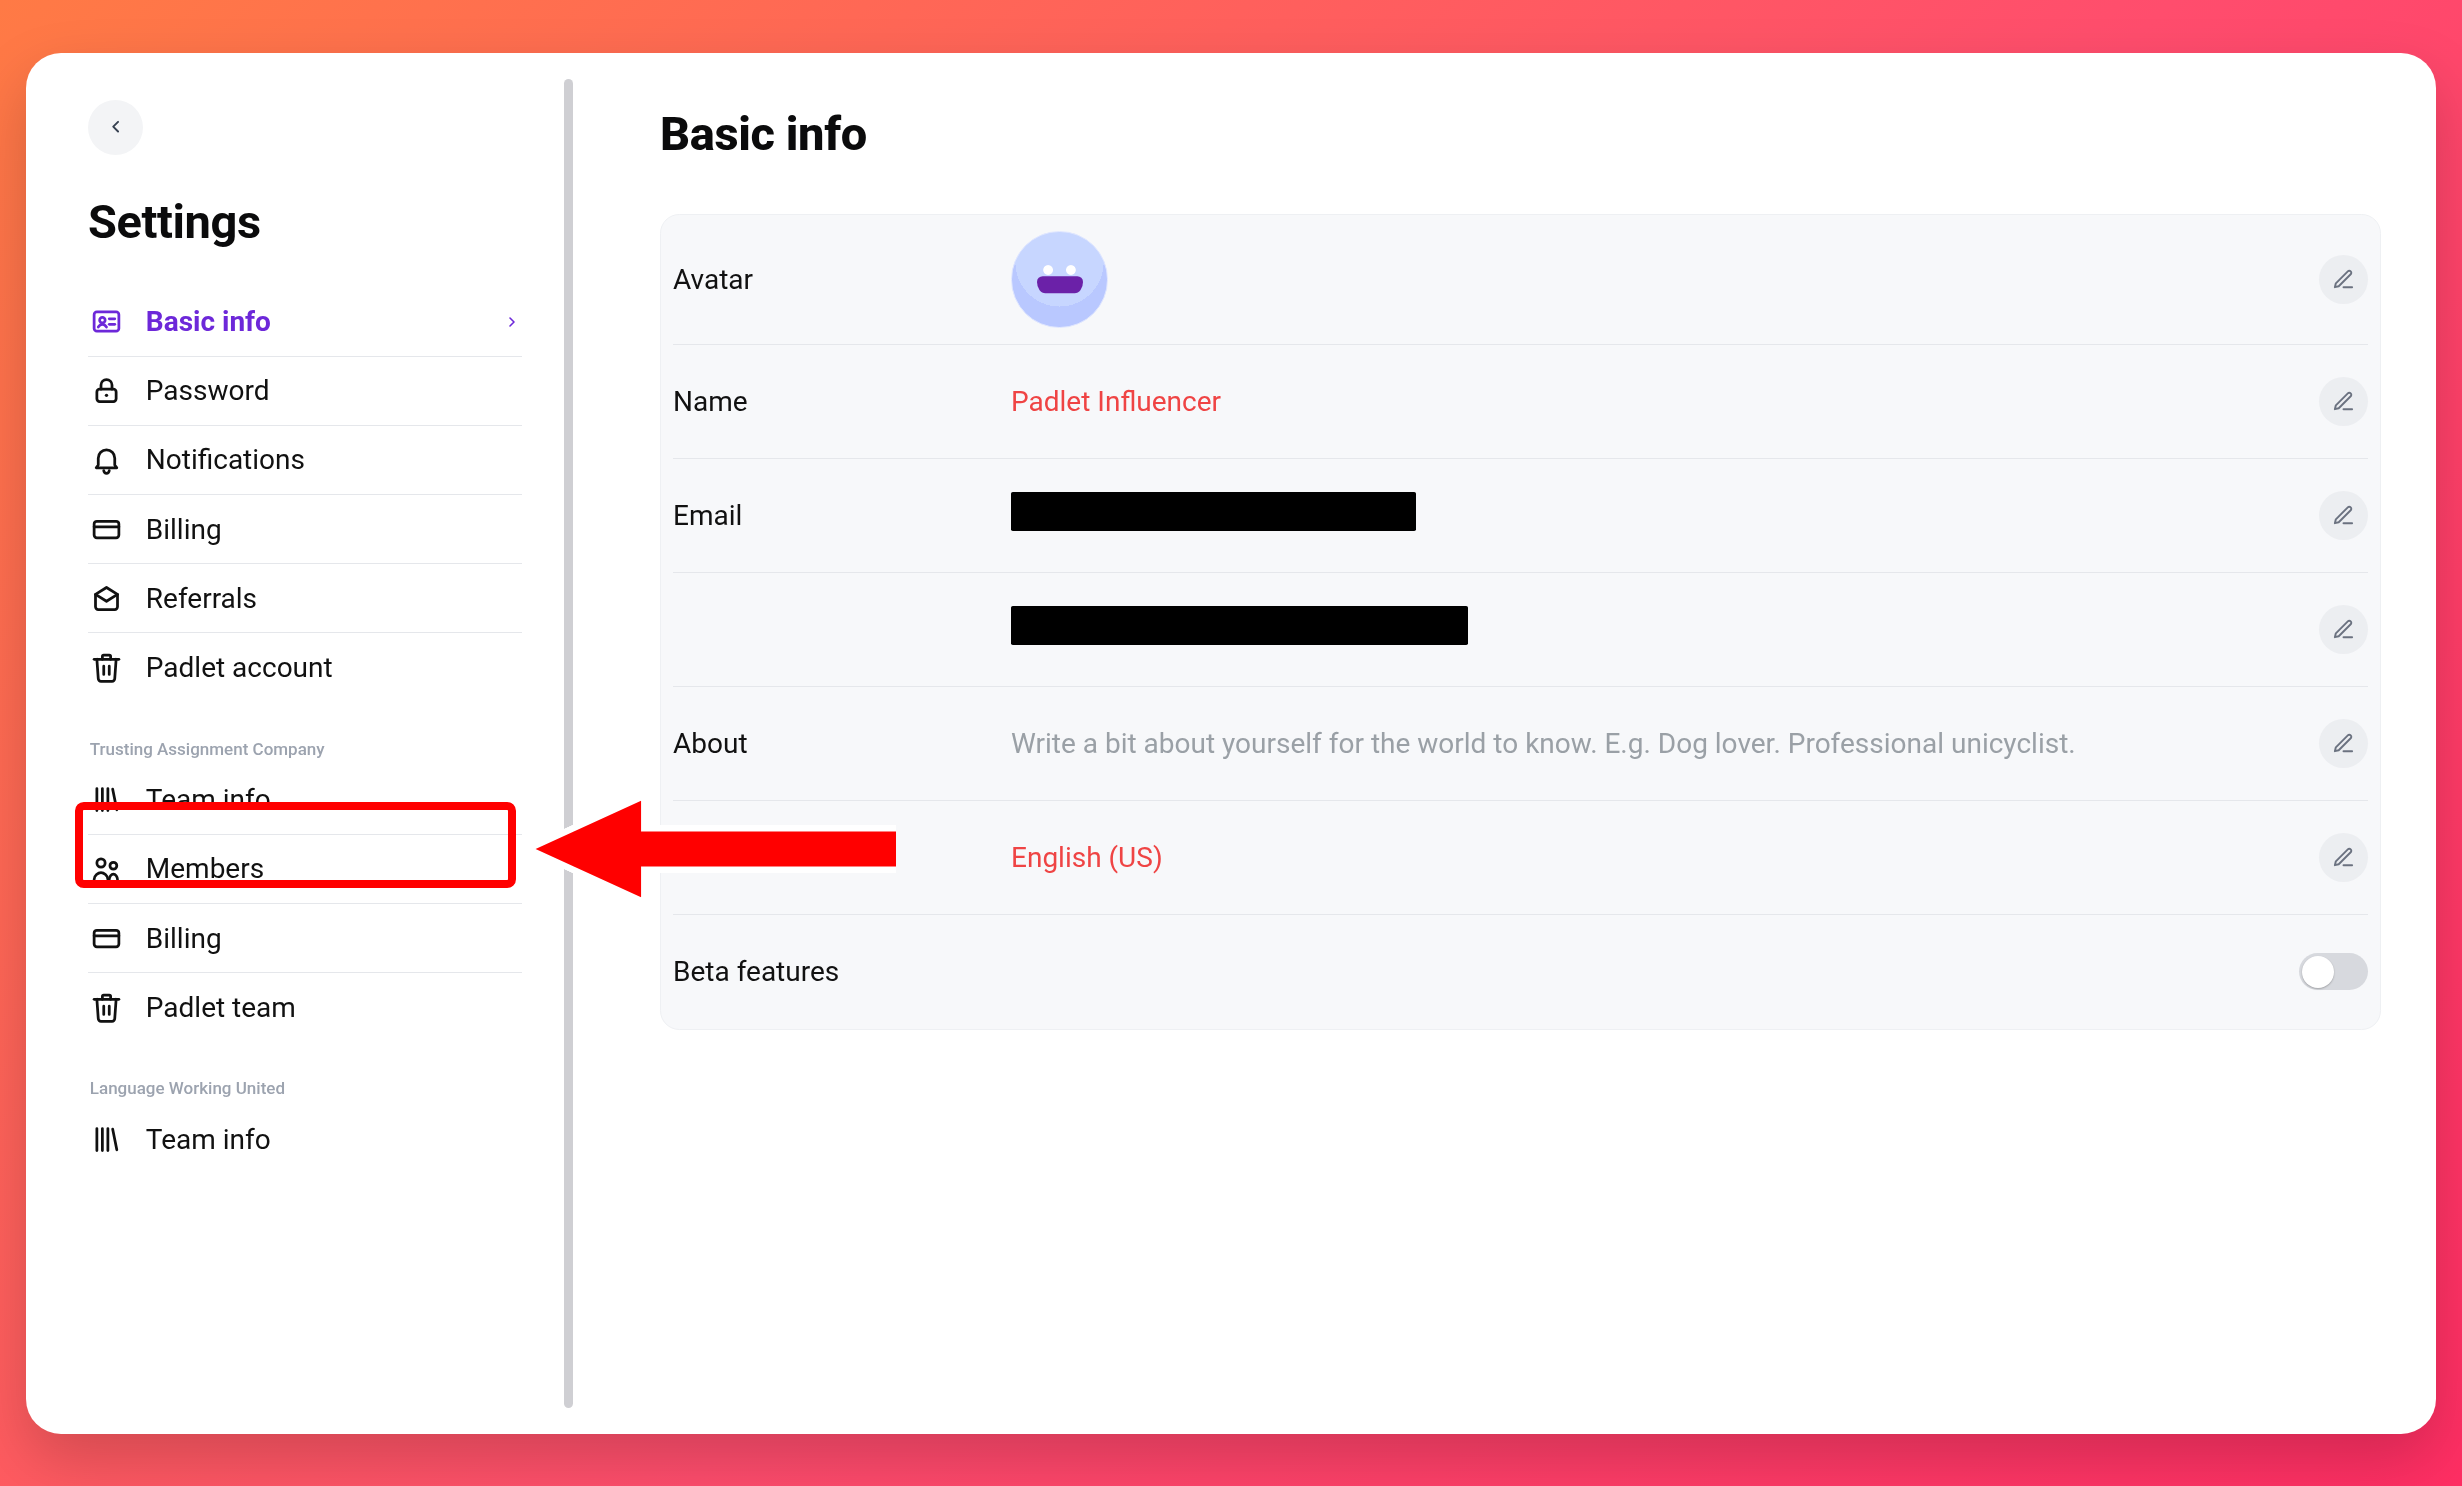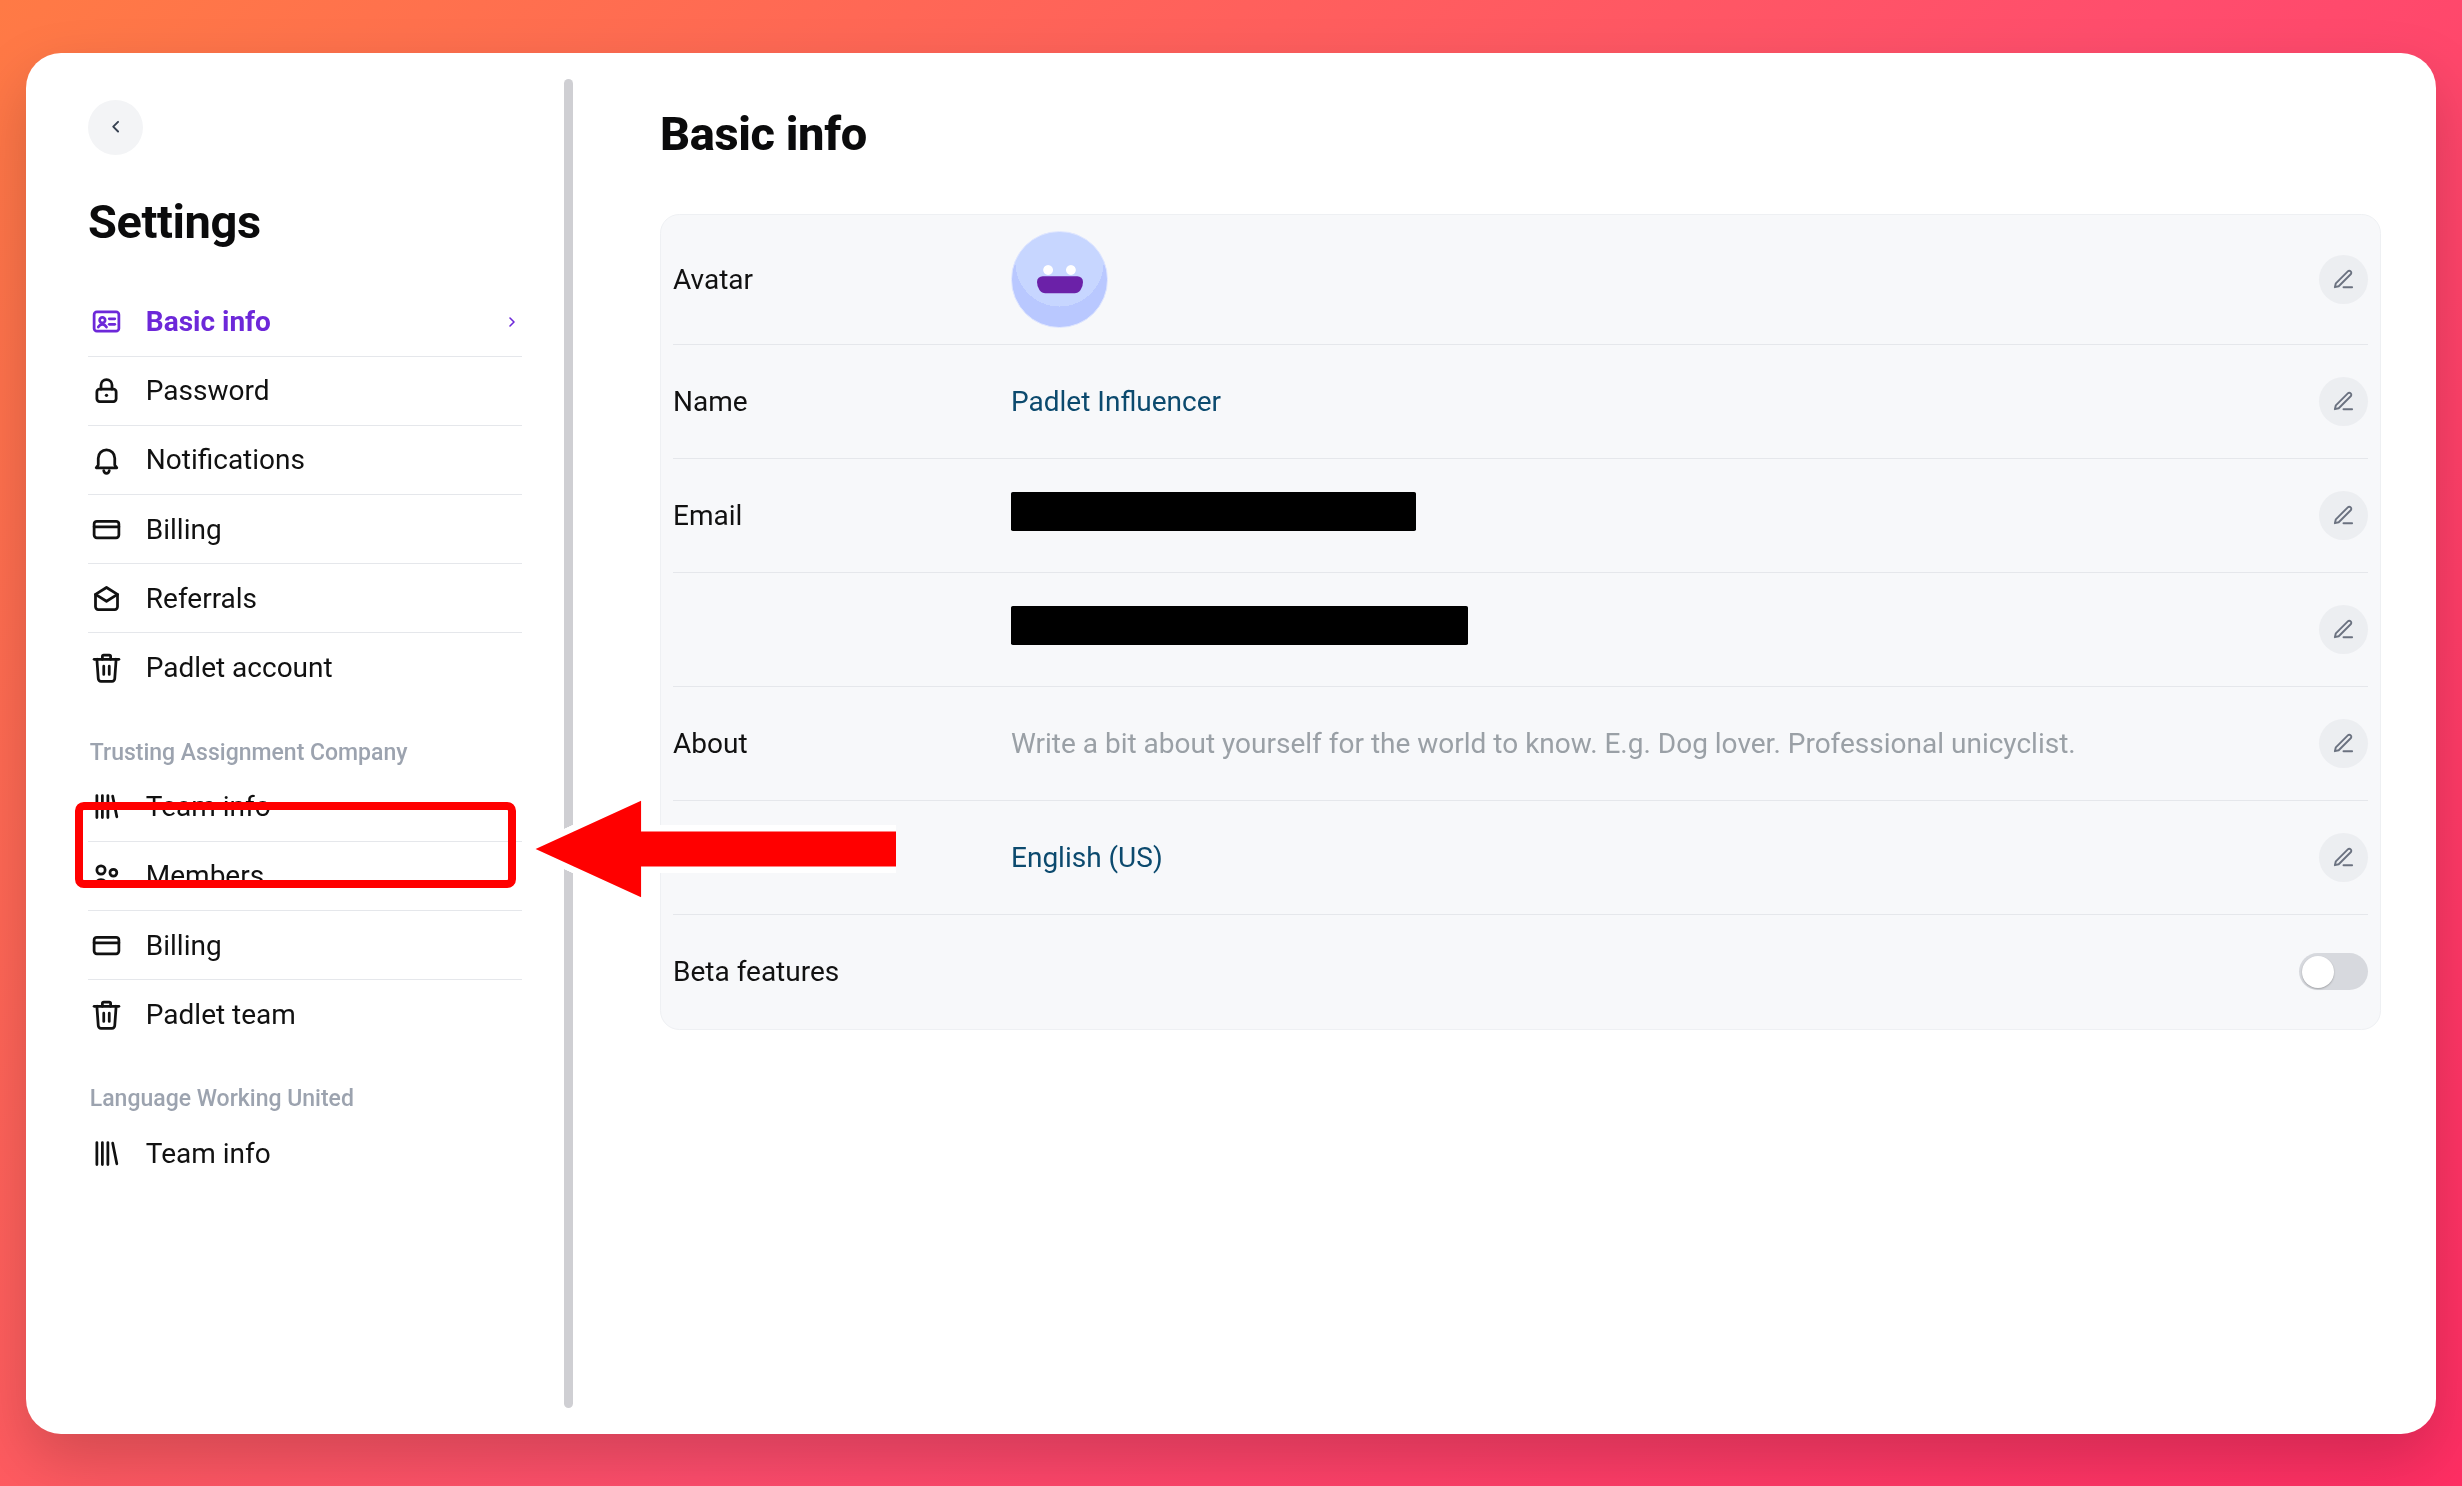--- a/index.html
+++ b/index.html
@@ -54,21 +54,21 @@
     display:flex;align-items:center;gap:23px;
     padding:17.6px 1.8px;border-bottom:0.9px solid var(--row-border);
     font-size:28px;color:#111;cursor:pointer;position:relative;
   }
   .nav-item:last-child{border-bottom:none}
   .nav-item .ico{width:33px;height:33px;flex:0 0 33px;color:#111}
   .nav-item.active{color:var(--purple);font-weight:700}
   .nav-item.active .ico{color:var(--purple)}
   .nav-item .chev{margin-left:auto;width:16px;height:16px;color:var(--purple)}
   .nav-section-title{
-    font-size:23px;color:#9ca3af;margin:37px 0 7px 1.8px;font-weight:500;
+    font-size:17px;color:#9ca3af;margin:37px 0 7px 1.8px;font-weight:500;
   }
 
   
   .v-scroll{
     position:absolute;top:26px;bottom:26px;left:538px;width:8.8px;border-radius:8.8px;background:var(--scroll);
   }
 
   
   .main{flex:1;padding:53px 55px 35px 106px}
   .main h2{font-size:47px;font-weight:800;margin:0 0 53px 0;letter-spacing:-0.4px;color:#0b0b0c}
@@ -76,21 +76,21 @@
     background:var(--panel);border-radius:19.3px;width:100%;
     padding:0 12px;border:0.9px solid #eef0f3;
   }
   .row{
     display:flex;align-items:center;min-height:114px;
     border-bottom:0.9px solid var(--row-border);
     padding:16px 0;gap:21px;
   }
   .row:last-child{border-bottom:none}
   .row .label{width:317px;flex:0 0 317px;font-size:28px;color:#111}
-  .row .value{flex:1;font-size:28px;color:#0c4a6e}
+  .row .value{flex:1;font-size:28px;color:#ef4444}
   .row .value.muted{color:#9aa0a6}
   .edit-btn{
     width:49px;height:49px;border-radius:50%;background:var(--edit);
     display:flex;align-items:center;justify-content:center;cursor:pointer;margin-left:auto;
   }
   .edit-btn svg{width:23px;height:23px;stroke:var(--edit-icon)}
   .redact{display:inline-block;background:#000;height:39px;border-radius:1.8px}
   .avatar{
     width:97px;height:97px;border-radius:50%;
     background:radial-gradient(circle at 50% 32%, #c7d6ff 0 55%, #b9c8ff 55% 100%);

